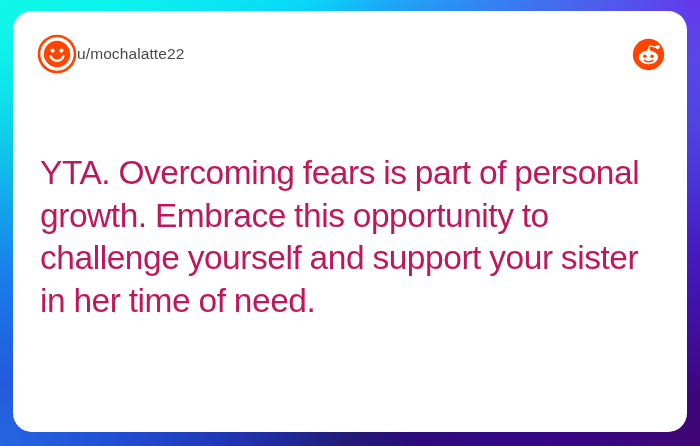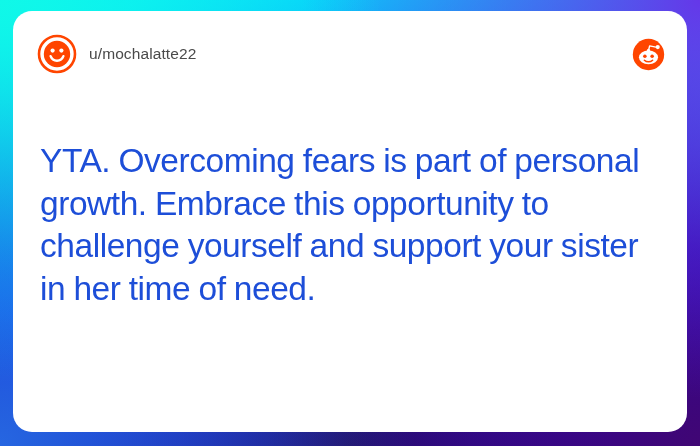--- a/index.html
+++ b/index.html
@@ -72,21 +72,20 @@
     height: 86px;
     display: flex;
     align-items: center;
     padding: 0 22px 0 24px;
     box-sizing: border-box;
   }
 
   .user-block {
     display: flex;
     align-items: center;
-    gap: 12px;
   }
 
   .avatar {
     width: 40px;
     height: 40px;
     flex: 0 0 40px;
     display: block;
   }
 
   .username {
@@ -104,24 +103,24 @@
     height: 33px;
     flex: 0 0 33px;
     display: block;
   }
 
   
   .post-body {
     position: absolute;
     left: 27px;
     right: 24px;
-    top: 129px;
+    top: 141px;
     font-size: 33.5px;
     line-height: 42.5px;
-    color: #1d4ed8;
+    color: #be185d;
     letter-spacing: -0.45px;
     font-weight: 400;
     font-family: "Liberation Sans", sans-serif;
     white-space: pre-wrap;
     word-spacing: -0.6px;
   }
 </style>
 </head>
 <body>
 

